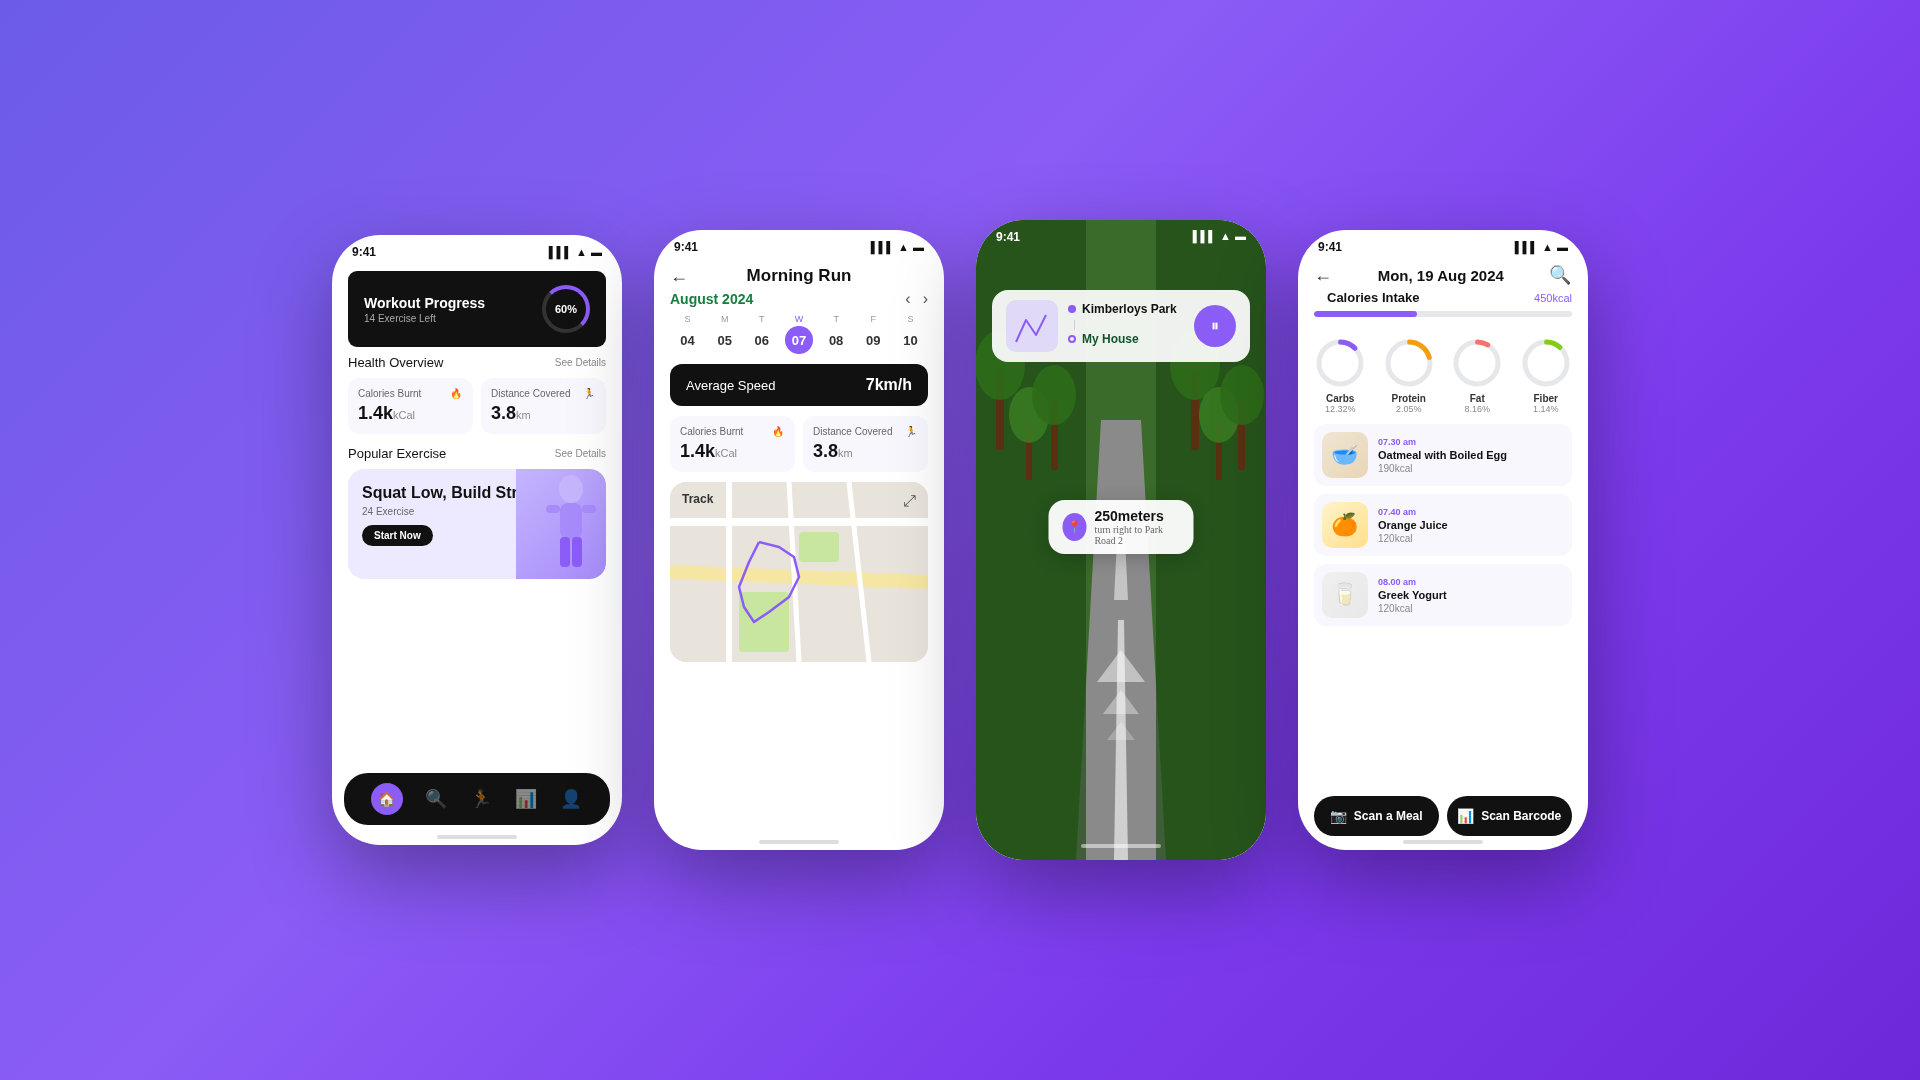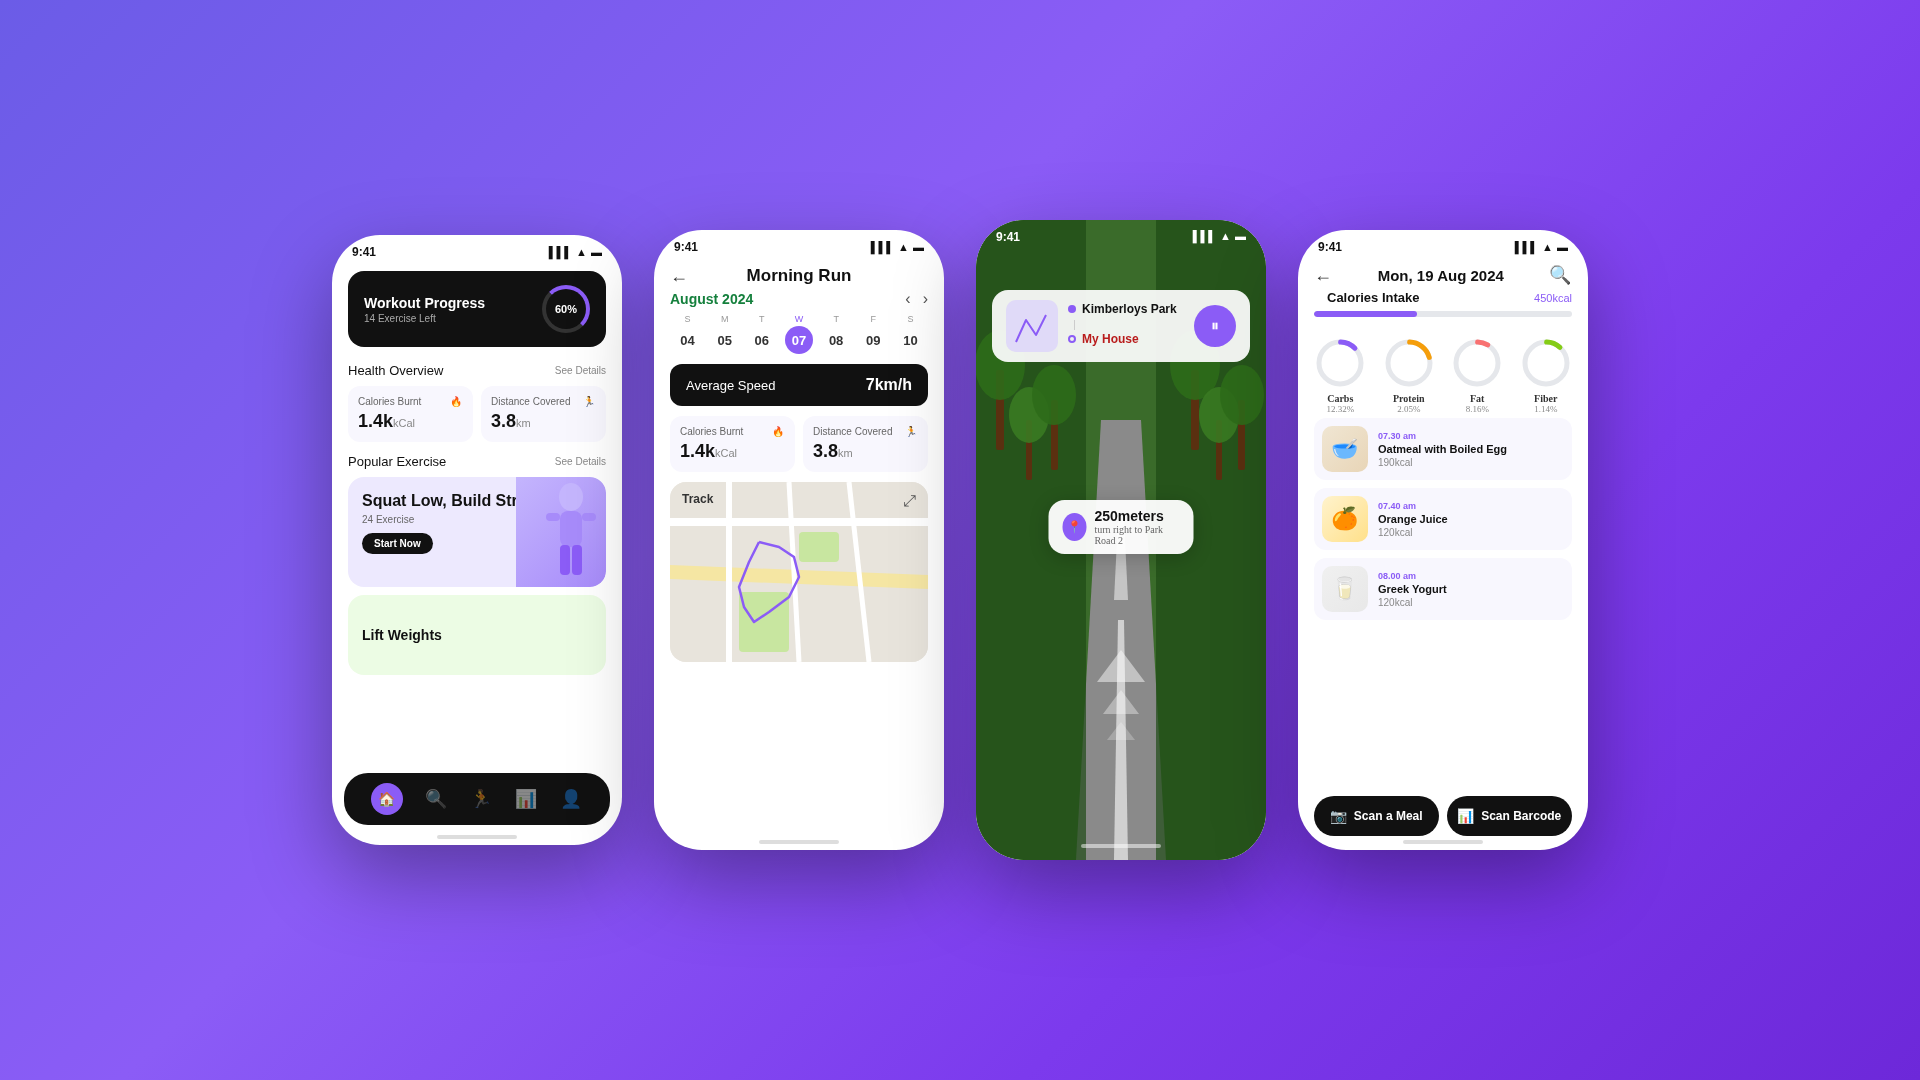--- a/index.html
+++ b/index.html
@@ -48,26 +48,26 @@
     .p1-content { padding: 8px 16px 0; flex: 1; overflow: hidden; }
     .p1-header { display: flex; justify-content: space-between; align-items: center; margin-bottom: 12px; }
     .p1-user { display: flex; align-items: center; gap: 8px; }
     .avatar { width: 38px; height: 38px; border-radius: 50%; background: linear-gradient(135deg, #f97316, #fb923c); display: flex; align-items: center; justify-content: center; color: white; font-size: 14px; font-weight: bold; overflow: hidden; }
     .p1-user-text .greeting { font-size: 10px; color: #888; }
     .p1-user-text .name { font-size: 14px; font-weight: 700; color: #111; }
     .bell-icon { font-size: 18px; color: #555; }
 
     .workout-progress-card {
       background: #111;
-      border-radius: 16px;
+      border-radius: 9px;
       padding: 14px 16px;
       display: flex;
       justify-content: space-between;
       align-items: center;
-      margin-bottom: 16px;
+      margin-bottom: 8px;
     }
     .workout-progress-card .label { color: #fff; font-size: 14px; font-weight: 700; }
     .workout-progress-card .sub { color: #aaa; font-size: 10px; margin-top: 2px; }
     .progress-circle {
       width: 48px; height: 48px;
       border-radius: 50%;
       border: 4px solid #333;
       border-top-color: #8b5cf6;
       border-right-color: #8b5cf6;
       position: relative;
@@ -196,21 +196,21 @@
     .p4-date { font-size: 15px; font-weight: 700; color: #111; }
     .p4-search { font-size: 18px; color: #333; }
 
     .calories-section { margin-bottom: 10px; }
     .calories-header { display: flex; justify-content: space-between; align-items: center; margin-bottom: 6px; margin-left: 13px; }
     .calories-title { font-size: 13px; font-weight: 700; color: #111; }
     .calories-value { font-size: 11px; color: #8b5cf6; }
     .calories-bar { height: 6px; background: #e5e7eb; border-radius: 3px; margin-bottom: 10px; overflow: hidden; }
     .calories-bar-fill { height: 100%; background: #8b5cf6; border-radius: 3px; }
 
-    .macros-grid { display: grid; grid-template-columns: repeat(4, 1fr); gap: 16px; margin-bottom: 4px; font-family: Liberation Serif, serif; }
+    .macros-grid { display: grid; grid-template-columns: repeat(4, 1fr); gap: 16px; margin-bottom: 10px; }
     .macro-card { text-align: center; }
     .macro-name { font-size: 10px; font-weight: 600; color: #333; }
     .macro-pct { font-size: 9px; color: #888; }
 
     .meal-list { display: flex; flex-direction: column; gap: 8px; flex: 1; overflow: hidden; }
     .meal-item { display: flex; align-items: center; gap: 10px; background: #f8f7fe; border-radius: 12px; padding: 8px; }
     .meal-img { width: 46px; height: 46px; border-radius: 10px; flex-shrink: 0; overflow: hidden; display: flex; align-items: center; justify-content: center; font-size: 22px; }
     .meal-img.oat { background: linear-gradient(135deg, #f0e6d3, #e8d5b7); }
     .meal-img.oj { background: linear-gradient(135deg, #fff3cd, #ffe08a); }
     .meal-img.yogurt { background: linear-gradient(135deg, #f0f0f0, #e8e8e8); }
@@ -297,25 +297,20 @@
             <ellipse cx="55" cy="20" rx="12" ry="14" fill="#c4b5fd"></ellipse>
             <rect x="44" y="34" width="22" height="36" rx="8" fill="#a78bfa"></rect>
             <rect x="30" y="36" width="14" height="8" rx="4" fill="#a78bfa"></rect>
             <rect x="66" y="36" width="14" height="8" rx="4" fill="#a78bfa"></rect>
             <rect x="44" y="68" width="10" height="30" rx="4" fill="#8b5cf6"></rect>
             <rect x="56" y="68" width="10" height="30" rx="4" fill="#8b5cf6"></rect>
           </svg>
         </div>
       </div>
 
-      <div class="exercise-card-green">
-        <div class="ec-green-text">
-          <div class="title">Lift Weights</div>
-        </div>
-      </div>
     </div>
 
     <div class="bottom-nav">
       <div class="nav-item active">🏠</div>
       <div class="nav-item">🔍</div>
       <div class="nav-item">🏃</div>
       <div class="nav-item">📊</div>
       <div class="nav-item">👤</div>
     </div>
     <div class="home-indicator"></div>
@@ -483,21 +478,21 @@
       <div class="nav-destinations">
         <div class="nav-dest-item">
           <div class="nav-dest-dot"></div>
           <span class="nav-dest-name">Kimberloys Park</span>
         </div>
         <div style="display:flex;margin-left:3px;">
             <div class="nav-dest-line"></div>
           </div>
         <div class="nav-dest-item" style="margin-top:2px;">
           <div class="nav-dest-dot small"></div>
-          <span class="nav-dest-name" style="color:#b91c1c;">My House</span>
+          <span class="nav-dest-name" style="color:#14532d;">My House</span>
         </div>
       </div>
       <div class="pause-btn">⏸</div>
     </div>
 
     <div class="distance-bubble">
       <div class="dist-icon">📍</div>
       <div class="dist-info">
         <div class="dist-value">250meters</div>
         <div class="dist-sub">turn right to Park Road 2</div>

